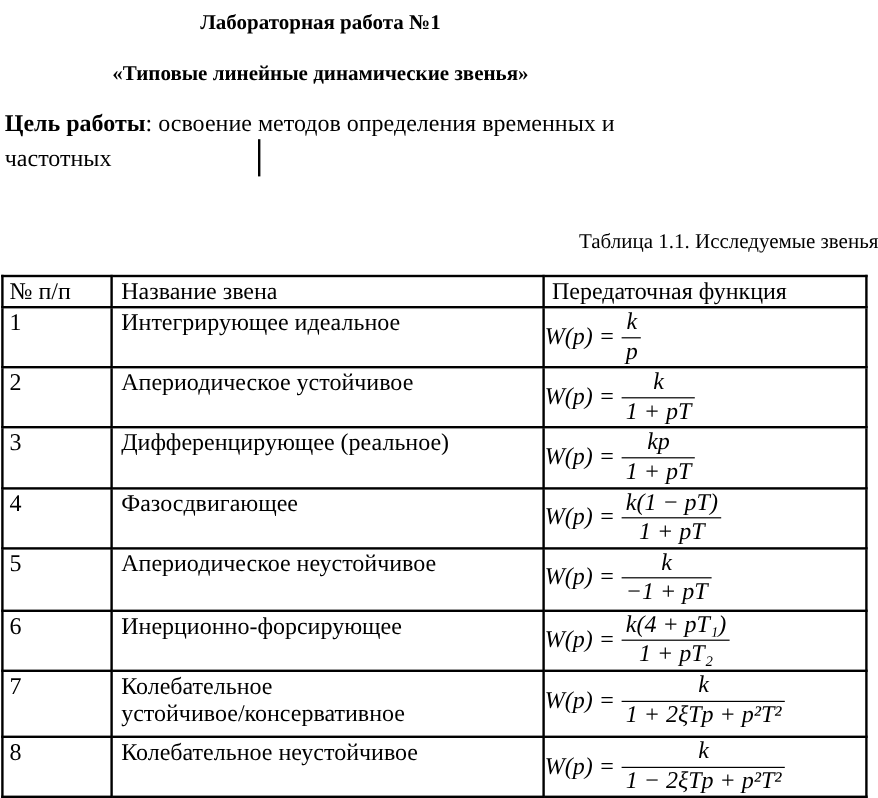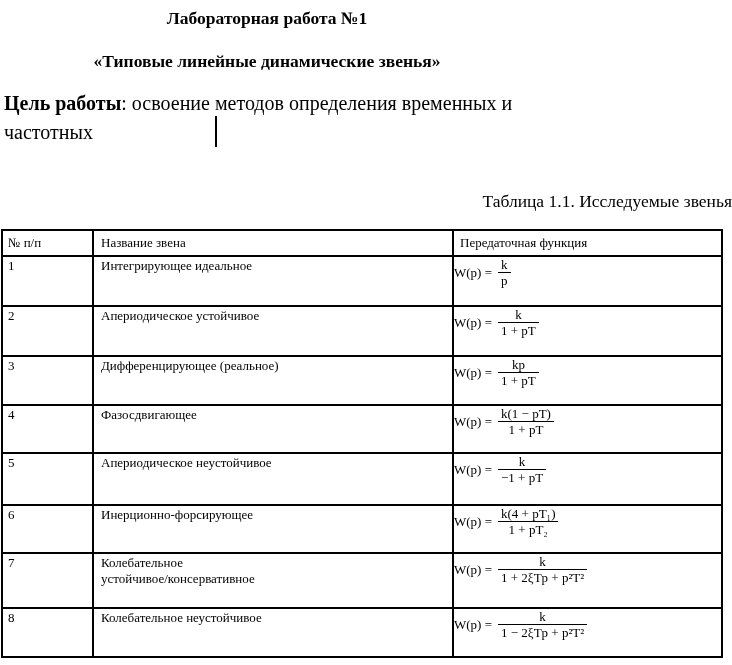--- a/index.html
+++ b/index.html
@@ -49,21 +49,21 @@
     width: 732px;
     text-align: right;
     font-size: 17.5px;
   }
   table.links {
     position: absolute;
     top: 229px; left: 1px;
     width: 720px;
     border-collapse: collapse;
     table-layout: fixed;
-    font-size: 13px;
+    font-size: 20px;
   }
   table.links th, table.links td {
     border: 2px solid #000000;
     font-weight: normal;
     text-align: left;
     vertical-align: top;
   }
   table.links th { height: 26px; vertical-align: middle; padding-top: 0; }
   th.c1, td.c1 { padding-left: 5px; }
   th.c2, td.c2 { padding-left: 7px; }
@@ -76,21 +76,21 @@
     padding: 0;
   }
   tr.r1 td { height: 50px; }
   tr.r2 td { height: 50px; }
   tr.r3 td { height: 49px; }
   tr.r4 td { height: 48px; }
   tr.r5 td { height: 52px; }
   tr.r6 td { height: 48px; }
   tr.r7 td { height: 55px; }
   tr.r8 td { height: 49px; }
-  .fx { white-space: nowrap; }
+  .fx { font-style: italic; white-space: nowrap; }
   .fx .lhs { display: inline-block; vertical-align: middle; margin-right: 6px; }
   .fx .frac { display: inline-block; vertical-align: middle; text-align: center; }
   .fx .num { display: block; border-bottom: 1.6px solid #000000; padding: 0 3px; line-height: 1.18; }
   .fx .den { display: block; padding: 0 3px; line-height: 1.18; }
 </style>
 </head>
 <body>
 
 <div class="page">
 

